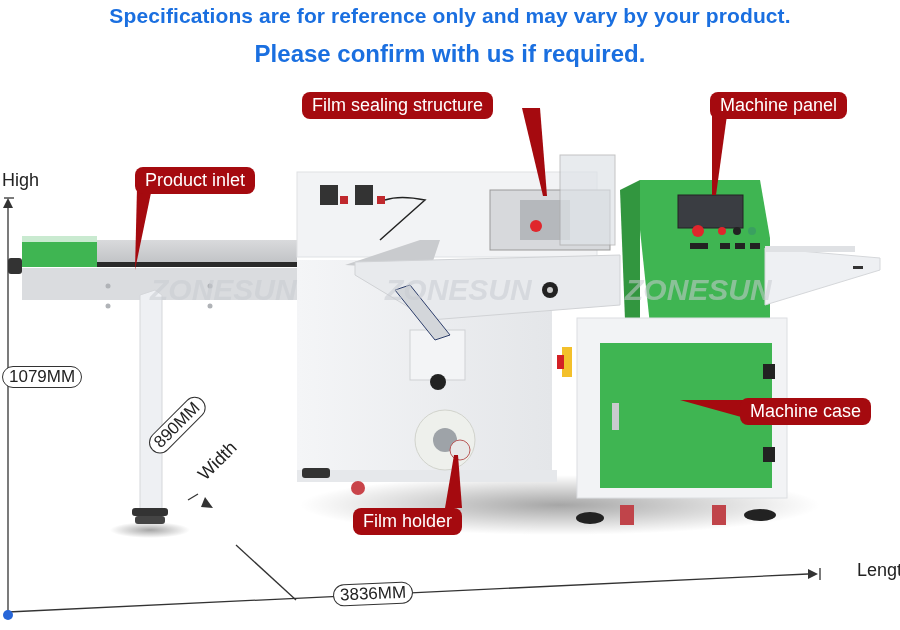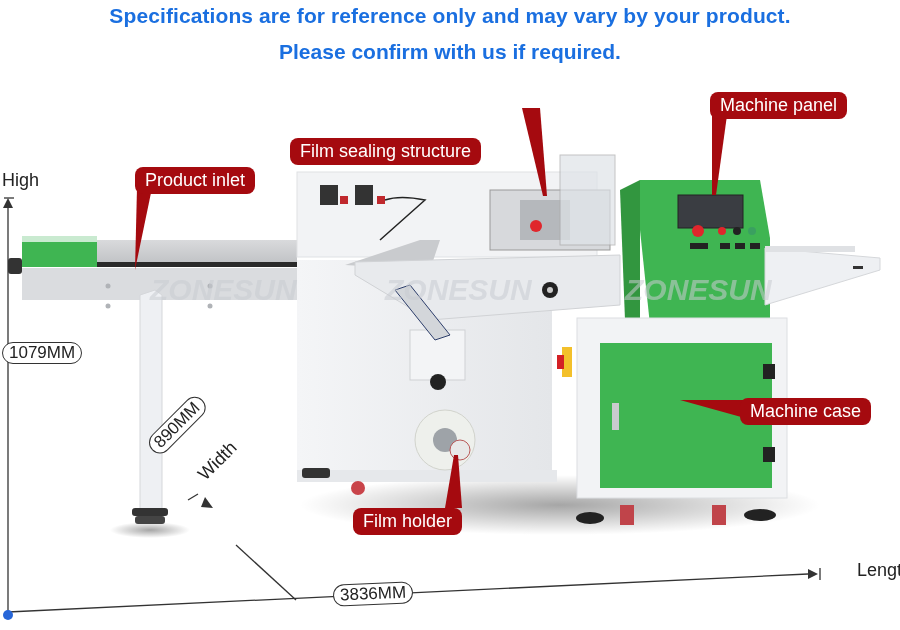--- a/index.html
+++ b/index.html
@@ -1,19 +1,19 @@
 <!DOCTYPE html>
 <html><head>
 <meta charset="utf-8">
 <style>
   html, body { margin:0; padding:0; background:#ffffff; }
   body { width:900px; height:630px; position:relative; overflow:hidden; font-family:"Liberation Sans", sans-serif; }
   .headline { position:absolute; left:0; width:900px; text-align:center; color:#1a6fe0; font-weight:bold; font-family:"Liberation Sans", sans-serif; }
   .h1 { top:4px; font-size:21px; letter-spacing:0.1px; }
-  .h2 { top:40px; font-size:21px; }
+  .h2 { top:40px; font-size:24px; }
   .callout { position:absolute; background:#a50a0f; color:#fff; font-size:18px; padding:2px 10px 3px 10px; border-radius:8px; white-space:nowrap; font-family:"Liberation Sans", sans-serif; line-height:22px; }
   .dim-pill { position:absolute; border:1.3px solid #333; border-radius:14px; background:#fff; color:#222; font-size:17px; padding:0 6px; line-height:20px; white-space:nowrap; font-family:"Liberation Sans", sans-serif; }
   .dim-text { position:absolute; color:#222; font-size:18px; font-family:"Liberation Sans", sans-serif; white-space:nowrap; }
   svg { position:absolute; left:0; top:0; }
 </style>
 </head>
 <body>
 
 <div class="headline h1">Specifications are for reference only and may vary by your product.</div>
 <div class="headline h2">Please confirm with us if required.</div>
@@ -145,23 +145,23 @@
   </g>
   <g fill="#333">
     <polygon points="8,198 3,208 13,208"></polygon>
     <polygon points="818,574 808,569 808,579"></polygon>
     <polygon points="205,497 213,508 201,507"></polygon>
   </g>
   <circle cx="8" cy="615" r="5" fill="#2766d8"></circle>
 </svg>
 
 <div class="callout" style="left:135px; top:167px;">Product inlet</div>
-<div class="callout" style="left:290px; top:92px;margin-top:46px;">Film sealing structure</div>
+<div class="callout" style="left:302px; top:92px;">Film sealing structure</div>
 <div class="callout" style="left:710px; top:92px;">Machine panel</div>
 <div class="callout" style="left:740px; top:398px;">Machine case</div>
 <div class="callout" style="left:320px; top:508px;margin-left:33px;">Film holder</div>
 
 <div class="dim-text" style="left:2px; top:170px;">High</div>
-<div class="dim-pill" style="left:2px; top:342px;text-align:right;">1079MM</div>
+<div class="dim-pill" style="left:2px; top:366px;text-align:right;">1079MM</div>
 <div class="dim-pill" style="left:160px; top:436px; transform:rotate(-45deg); transform-origin:left bottom;">890MM</div>
 <div class="dim-text" style="left:194px; top:470px; transform:rotate(-45deg); transform-origin:left top;">Width</div>
 <div class="dim-pill" style="left:333px; top:583px; transform:rotate(-2.5deg);">3836MM</div>
 <div class="dim-text" style="left:826px; top:560px;margin-left:31px;">Length</div>
 
 </body></html>

